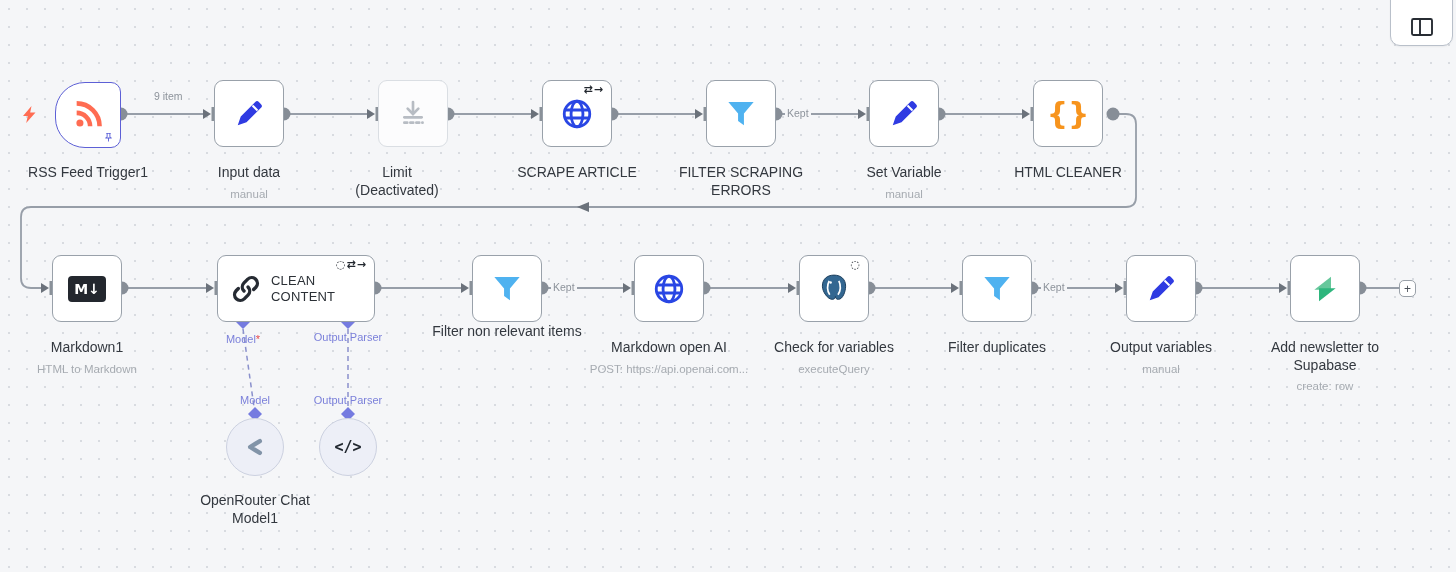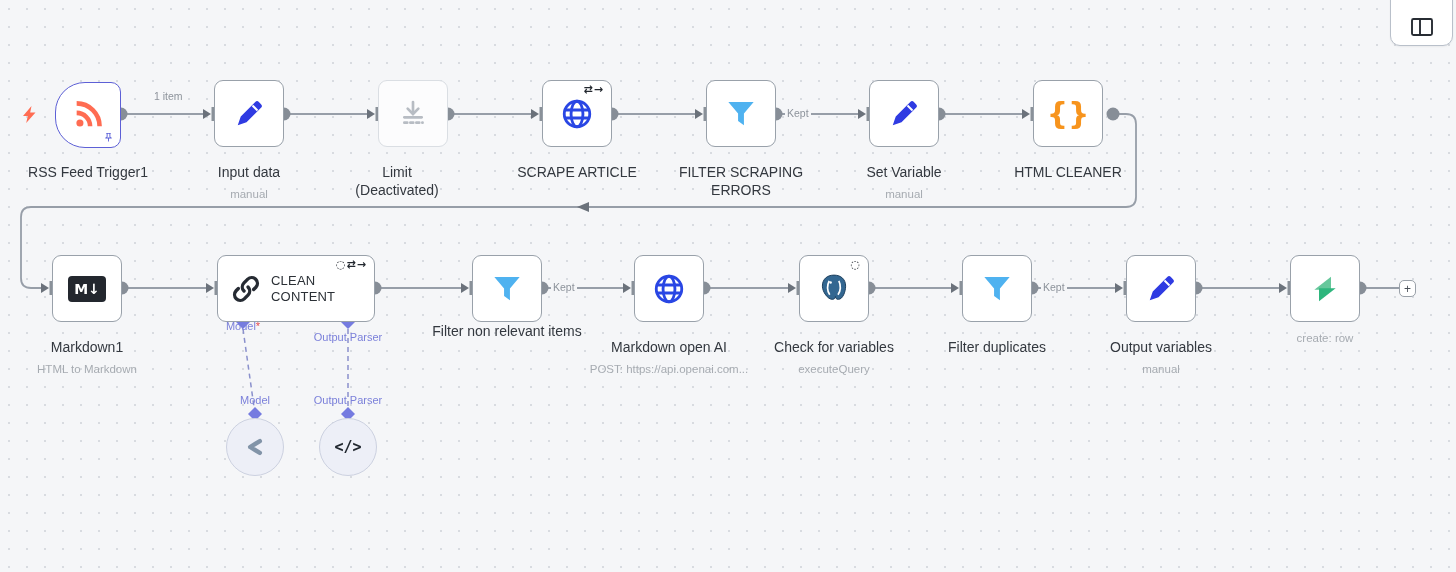--- a/index.html
+++ b/index.html
@@ -328,30 +328,34 @@
     <div class="nsub">executeQuery</div>
   </div>
   <div class="node-label" style="left:997px;top:326px;width:150px">
     <div class="nname">Filter duplicates</div>
   </div>
   <div class="node-label" style="left:1161px;top:326px;width:140px">
     <div class="nname">Output variables</div>
     <div class="nsub">manual</div>
   </div>
   <div class="node-label" style="left:1325px;top:326px;width:140px">
+    <div class="nname">Add newsletter to Supabase</div>
     <div class="nsub">create: row</div>
   </div>
 
-
-  <span class="conn-label" style="left:152px;top:90px">1 item</span>
+  <div class="node-label" style="left:255px;top:479px;width:150px">
+    <div class="nname">OpenRouter Chat Model1</div>
+  </div>
+
+  <span class="conn-label" style="left:152px;top:90px">9 item</span>
   <span class="conn-label" style="left:785px;top:107px">Kept</span>
   <span class="conn-label" style="left:551px;top:281px">Kept</span>
   <span class="conn-label" style="left:1041px;top:281px">Kept</span>
 
-  <span class="port-label" style="left:243px;top:320px"><span>Model</span><span class="req">*</span></span>
+  <span class="port-label" style="left:243px;top:333px"><span>Model</span><span class="req">*</span></span>
   <span class="port-label" style="left:348px;top:331px">Output Parser</span>
   <span class="port-label" style="left:255px;top:394px">Model</span>
   <span class="port-label" style="left:348px;top:394px">Output Parser</span>
 
   <div class="panel-btn">
     <span>
       <svg width="24" height="20" viewBox="0 0 24 20" fill="none" stroke="#272c33" stroke-width="1.9">
         <rect x="2" y="2" width="20" height="16" rx="1.5"></rect>
         <path d="M10 2v16"></path>
       </svg>

